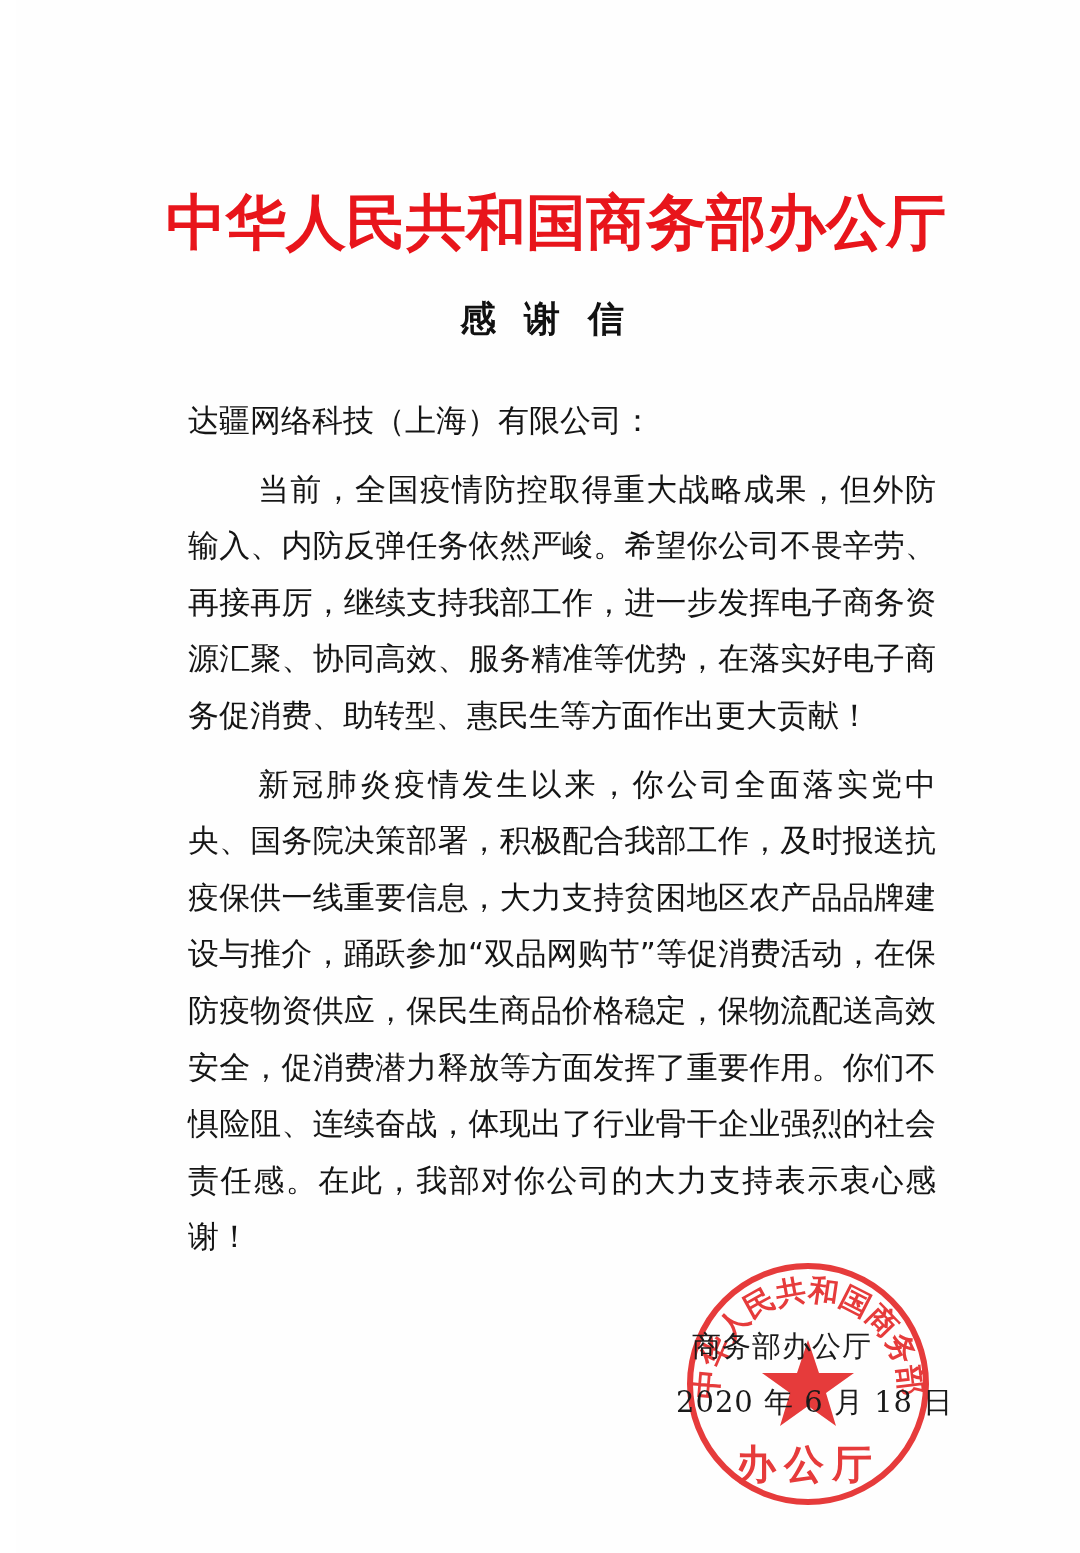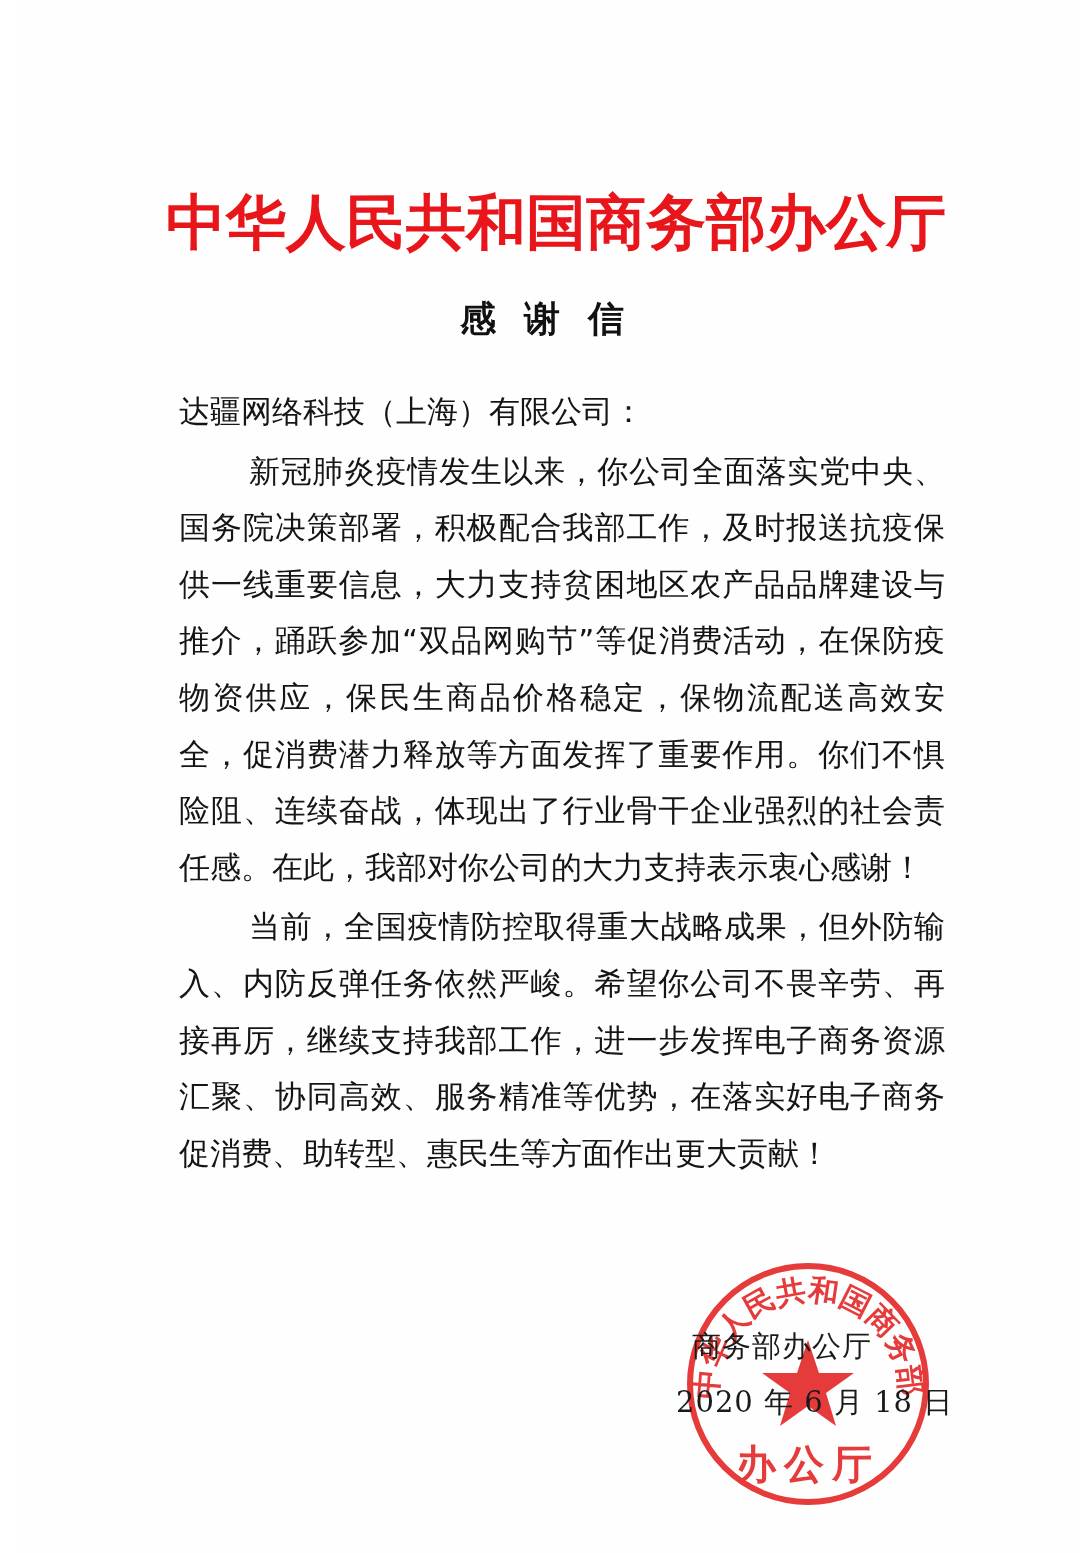--- a/index.html
+++ b/index.html
@@ -54,21 +54,21 @@
       top: 380px;
       width: 772px;
       font-family: "DejaVu Sans", "Liberation Sans", sans-serif;
       font-size: 31px;
       line-height: 56.6px;
       color: #151515;
       text-align: justify;
       text-align-last: left;
     }
     .body-text p {
-      margin: 3px;
+      margin: 12px;
     }
     .salutation {
       margin: 0 0 0 0;
     }
     .para {
       text-indent: 70px;
       word-break: break-all;
     }
     .signature {
       position: absolute;
@@ -106,22 +106,22 @@
 <body>
 
 <div class="page">
 
   <div class="letterhead" style="color:#e8151b;">中华人民共和国商务部办公厅</div>
 
   <div class="doc-title">感谢信</div>
 
   <div class="body-text">
     <p class="salutation">达疆网络科技（上海）有限公司：</p>
+    <p class="para">当前，全国疫情防控取得重大战略成果，但外防输入、内防反弹任务依然严峻。希望你公司不畏辛劳、再接再厉，继续支持我部工作，进一步发挥电子商务资源汇聚、协同高效、服务精准等优势，在落实好电子商务促消费、助转型、惠民生等方面作出更大贡献！</p>
     <p class="para">新冠肺炎疫情发生以来，你公司全面落实党中央、国务院决策部署，积极配合我部工作，及时报送抗疫保供一线重要信息，大力支持贫困地区农产品品牌建设与推介，踊跃参加“双品网购节”等促消费活动，在保防疫物资供应，保民生商品价格稳定，保物流配送高效安全，促消费潜力释放等方面发挥了重要作用。你们不惧险阻、连续奋战，体现出了行业骨干企业强烈的社会责任感。在此，我部对你公司的大力支持表示衷心感谢！</p>
-    <p class="para">当前，全国疫情防控取得重大战略成果，但外防输入、内防反弹任务依然严峻。希望你公司不畏辛劳、再接再厉，继续支持我部工作，进一步发挥电子商务资源汇聚、协同高效、服务精准等优势，在落实好电子商务促消费、助转型、惠民生等方面作出更大贡献！</p>
   </div>
 
   <svg class="seal" viewBox="0 0 258 256" xmlns="http://www.w3.org/2000/svg">
     <defs>
       <path id="sealArc" d="M 40 150 A 92 92 0 1 1 222 150" fill="none"></path>
     </defs>
     <circle cx="130" cy="128" r="118" fill="none" stroke="#e42b2b" stroke-width="6"></circle>
     <text font-family="DejaVu Serif, Liberation Serif, serif" font-weight="bold" font-size="30" fill="#e42b2b" letter-spacing="0">
       <textPath href="#sealArc" startOffset="2%">中华人民共和国商务部</textPath>
     </text>

